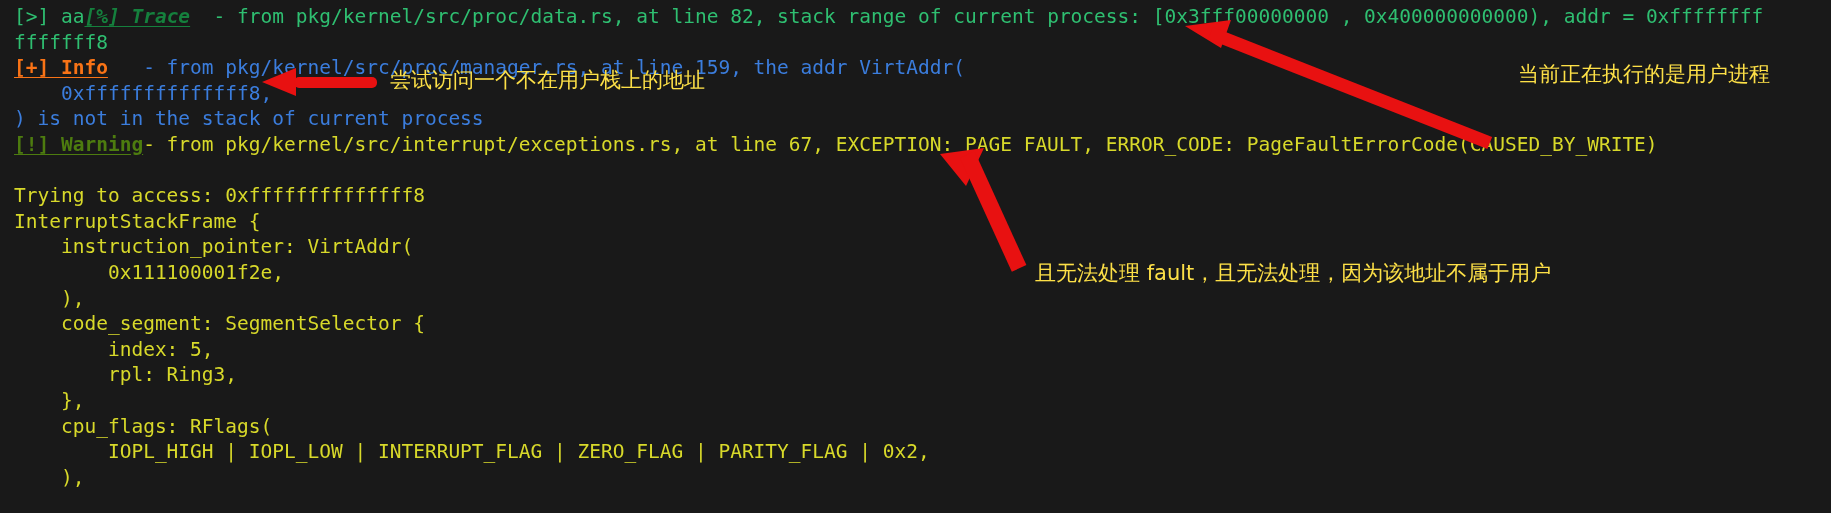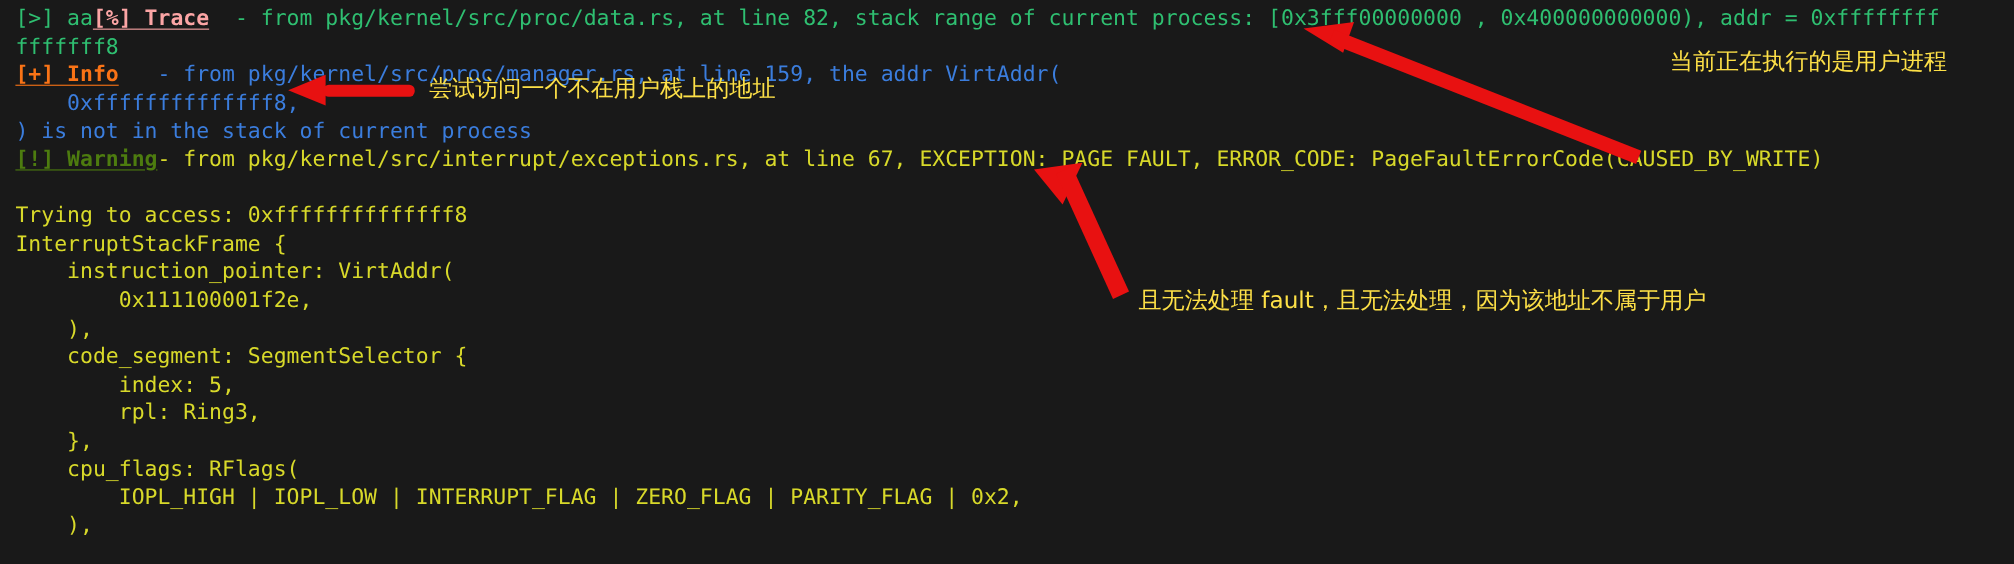--- a/index.html
+++ b/index.html
@@ -21,21 +21,21 @@
   }
   .line { height:25.6px; }
   .green   { color:#2fbf71; }
   .blue    { color:#3b7ddd; }
   .yellow  { color:#d8d92a; }
   .lbl {
     font-weight:bold;
     text-decoration:underline;
     text-underline-offset:3px;
   }
-  .g-lbl { color:#fca5a5; }
+  .g-lbl { color:#15803d;font-style:italic; }
   .b-lbl { color:#f97316; }
   .y-lbl { color:#4d7c0f; }
 
   
   #annots { position:absolute; inset:0; pointer-events:none; }
   .cn {
     position:absolute;
     color:#fde047;
     font-family:"DejaVu Sans","Liberation Sans",sans-serif;
     font-size:21px;
@@ -51,21 +51,21 @@
 
 <div id="annots">
 
   <svg class="arrow" style="left:1185px; top:18px;" width="330" height="55" viewBox="0 0 330 55">
     <g fill="#e81111">
       <polygon points="0,8 46,2 36,30"></polygon>
       <rect x="28" y="9" width="300" height="13" transform="rotate(21.5 28 9)"></rect>
     </g>
   </svg>
 
-  <div class="cn" style="left:1518px; top:44px;">当前正在执行的是用户进程</div>
+  <div class="cn" style="left:1518px; top:62px;">当前正在执行的是用户进程</div>
 
   <svg class="arrow" style="left:262px; top:68px;" width="115" height="28" viewBox="0 0 115 28">
     <g fill="#e81111">
       <polygon points="0,14 34,0 34,28"></polygon>
       <rect x="32" y="9" width="83" height="11" rx="5"></rect>
     </g>
   </svg>
 
   <div class="cn" style="left:390px; top:68px;">尝试访问一个不在用户栈上的地址</div>
 

